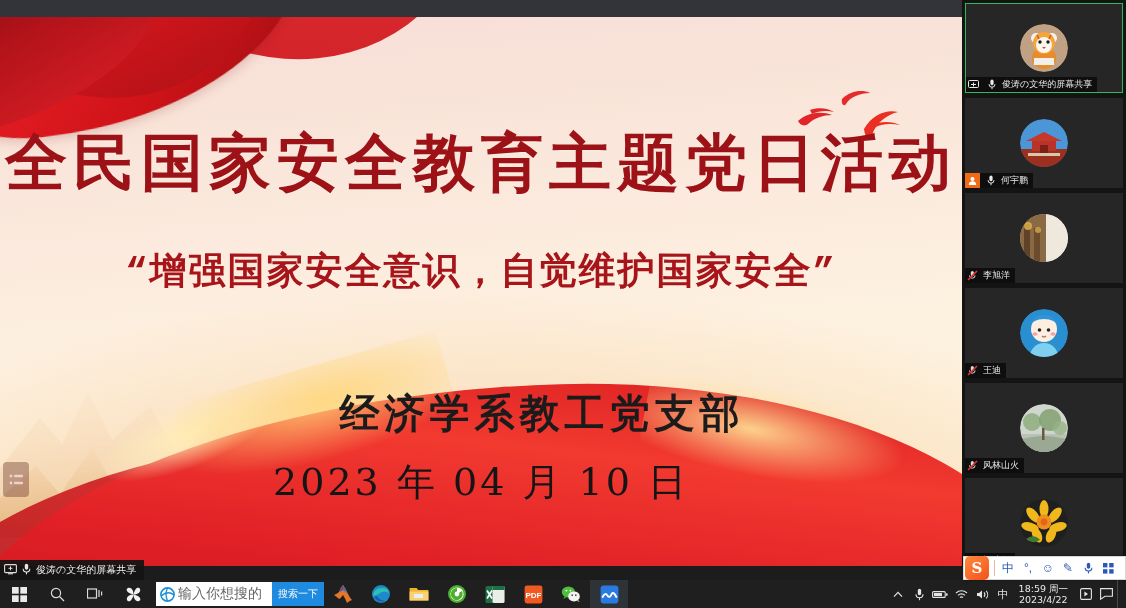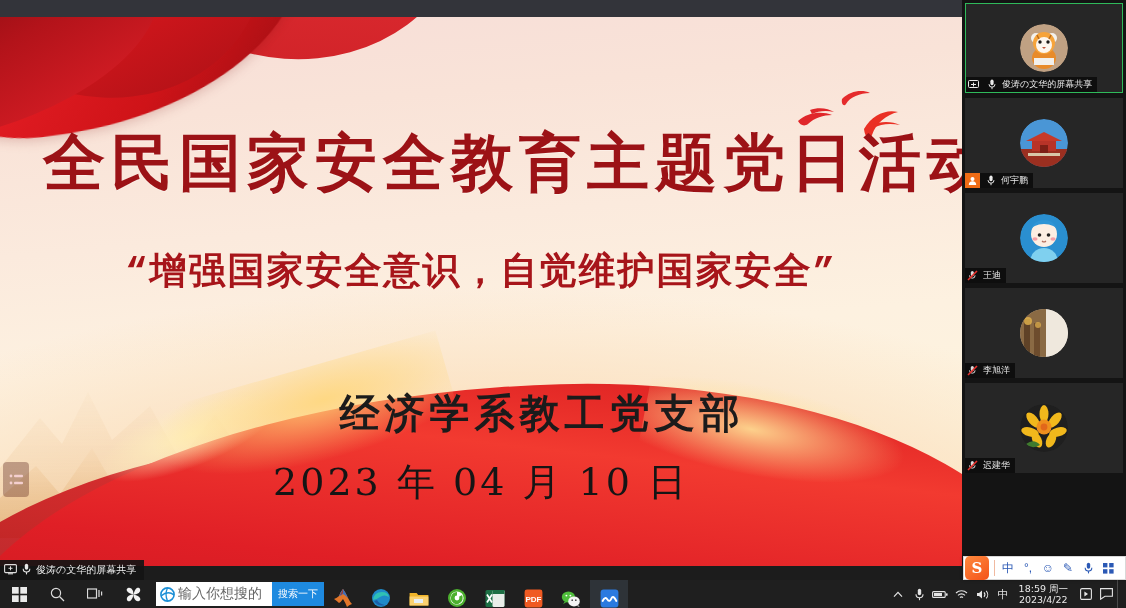--- a/index.html
+++ b/index.html
@@ -100,21 +100,20 @@
 
   
   .slide-title {
     position: absolute; top: 104px; left: 0; width: 962px;
     text-align: center;
     font-family: "DejaVu Serif", "Liberation Serif", serif;
     font-size: 62px; font-weight: 700; letter-spacing: 6px;
     color: #9c1216;
     text-shadow: 0 1px 0 rgba(255,255,255,.35);
     white-space: nowrap;
-    margin-left: 38px;
   }
   .slide-subtitle {
     position: absolute; top: 229px; left: 0; width: 962px;
     text-align: center;
     font-family: Liberation Mono, monospace;
     font-size: 37px; font-weight: 700; letter-spacing: 2px;
     color: #a7151a;
     white-space: nowrap;
   }
   .slide-org {
@@ -238,21 +237,21 @@
     overflow: hidden; white-space: nowrap;
   }
   #tb-search .se-go {
     background: #1e8ae0; color: #fff; font-size: 10px;
     height: 24px; padding: 0 6px;
     display:flex; align-items:center; justify-content:center;
     font-family: "DejaVu Sans", sans-serif; cursor: pointer; text-align: right;
   }
   .app-ico {
     width: 38px; height: 28px;
-    display:flex; align-items:flex-end; justify-content:center;
+    display:flex; align-items:center; justify-content:center;
     cursor: pointer; position: relative;
   }
   .app-ico.running { background: #2e3338; }
   #tray {
     margin-left: auto; display: flex; align-items: center; height: 28px;
     padding-right: 2px;
   }
   .tray-ico {
     width: 21px; height: 28px;
     display:flex; align-items:center; justify-content:center;
@@ -400,20 +399,44 @@
             <path d="M4 8.2 v2" stroke="#e9e9e9" stroke-width="1"></path>
           </svg>
         </span>
         <span class="pname">何宇鹏</span>
       </div>
     </div>
 
     <div class="tile">
       <div class="avatar">
         <svg viewBox="0 0 48 48" width="48" height="48">
+          <circle cx="24" cy="24" r="24" fill="#e8e0d4"></circle>
+          <path d="M0 0 h26 v48 h-26z" fill="#8a6a44"></path>
+          <path d="M4 10 h6 v38 h-6z" fill="#5f4227"></path>
+          <path d="M14 14 h6 v34 h-6z" fill="#6d4c2d"></path>
+          <circle cx="8" cy="12" r="4" fill="#e5b54e" opacity=".8"></circle>
+          <circle cx="18" cy="16" r="3" fill="#e5b54e" opacity=".7"></circle>
+          <path d="M26 0 h22 v48 h-22z" fill="#efe8dd"></path>
+        </svg>
+      </div>
+      <div class="name-strip">
+        <span class="badge">
+          <svg width="11" height="11" viewBox="0 0 11 11">
+            <rect x="3.8" y="1" width="3" height="5.2" rx="1.5" fill="#d9d9d9"></rect>
+            <path d="M2.5 5.4 a2.8 2.8 0 0 0 5.6 0" fill="none" stroke="#d9d9d9" stroke-width="1"></path>
+            <path d="M1 10 L10 1" stroke="#e8312c" stroke-width="1.6"></path>
+          </svg>
+        </span>
+        <span class="pname">李旭洋</span>
+      </div>
+    </div>
+
+    <div class="tile">
+      <div class="avatar">
+        <svg viewBox="0 0 48 48" width="48" height="48">
           <circle cx="24" cy="24" r="24" fill="#2a8fd0"></circle>
           <path d="M10 48 a14 14 0 0 1 28 0z" fill="#7fd0ef"></path>
           <circle cx="24" cy="20" r="13" fill="#fdeee2"></circle>
           <path d="M11 17 a13 11 0 0 1 26 0 a13 7 0 0 0 -26 0z" fill="#2f95d6"></path>
           <circle cx="19.5" cy="21" r="1.8" fill="#262321"></circle>
           <circle cx="28.5" cy="21" r="1.8" fill="#262321"></circle>
           <ellipse cx="15" cy="25" rx="2.6" ry="1.8" fill="#f5a0a8"></ellipse>
           <ellipse cx="33" cy="25" rx="2.6" ry="1.8" fill="#f5a0a8"></ellipse>
           <path d="M22 27 q2 2 4 0" stroke="#b5705e" stroke-width="1.1" fill="none"></path>
         </svg>
@@ -426,41 +449,40 @@
             <path d="M1 10 L10 1" stroke="#e8312c" stroke-width="1.6"></path>
           </svg>
         </span>
         <span class="pname">王迪</span>
       </div>
     </div>
 
     <div class="tile">
       <div class="avatar">
         <svg viewBox="0 0 48 48" width="48" height="48">
-          <circle cx="24" cy="24" r="24" fill="#e8e0d4"></circle>
-          <path d="M0 0 h26 v48 h-26z" fill="#8a6a44"></path>
-          <path d="M4 10 h6 v38 h-6z" fill="#5f4227"></path>
-          <path d="M14 14 h6 v34 h-6z" fill="#6d4c2d"></path>
-          <circle cx="8" cy="12" r="4" fill="#e5b54e" opacity=".8"></circle>
-          <circle cx="18" cy="16" r="3" fill="#e5b54e" opacity=".7"></circle>
-          <path d="M26 0 h22 v48 h-22z" fill="#efe8dd"></path>
+          <circle cx="24" cy="24" r="24" fill="#cfd6cd"></circle>
+          <path d="M0 30 h48 v18 h-48z" fill="#b9c2b4"></path>
+          <path d="M0 36 q24 -8 48 0 v12 h-48z" fill="#9aa894"></path>
+          <circle cx="12" cy="18" r="9" fill="#8fae7e" opacity=".85"></circle>
+          <circle cx="30" cy="16" r="11" fill="#7d9e6d" opacity=".8"></circle>
+          <circle cx="40" cy="24" r="7" fill="#97b383" opacity=".8"></circle>
+          <rect x="22" y="24" width="2.5" height="12" fill="#6b5740"></rect>
         </svg>
       </div>
       <div class="name-strip">
         <span class="badge">
           <svg width="11" height="11" viewBox="0 0 11 11">
             <rect x="3.8" y="1" width="3" height="5.2" rx="1.5" fill="#d9d9d9"></rect>
             <path d="M2.5 5.4 a2.8 2.8 0 0 0 5.6 0" fill="none" stroke="#d9d9d9" stroke-width="1"></path>
             <path d="M1 10 L10 1" stroke="#e8312c" stroke-width="1.6"></path>
           </svg>
         </span>
-        <span class="pname">李旭洋</span>
-      </div>
-    </div>
-
+        <span class="pname">风林山火</span>
+      </div>
+    </div>
 
     <div class="tile">
       <div class="avatar">
         <svg viewBox="0 0 48 48" width="48" height="48">
           <circle cx="24" cy="24" r="24" fill="#1f1f1f"></circle>
           <g fill="#f1b81c">
             <ellipse cx="24" cy="10" rx="4.5" ry="9"></ellipse>
             <ellipse cx="13" cy="16" rx="4.5" ry="9" transform="rotate(-40 13 16)"></ellipse>
             <ellipse cx="35" cy="16" rx="4.5" ry="9" transform="rotate(40 35 16)"></ellipse>
             <ellipse cx="10" cy="28" rx="4.5" ry="9" transform="rotate(-75 10 28)"></ellipse>

